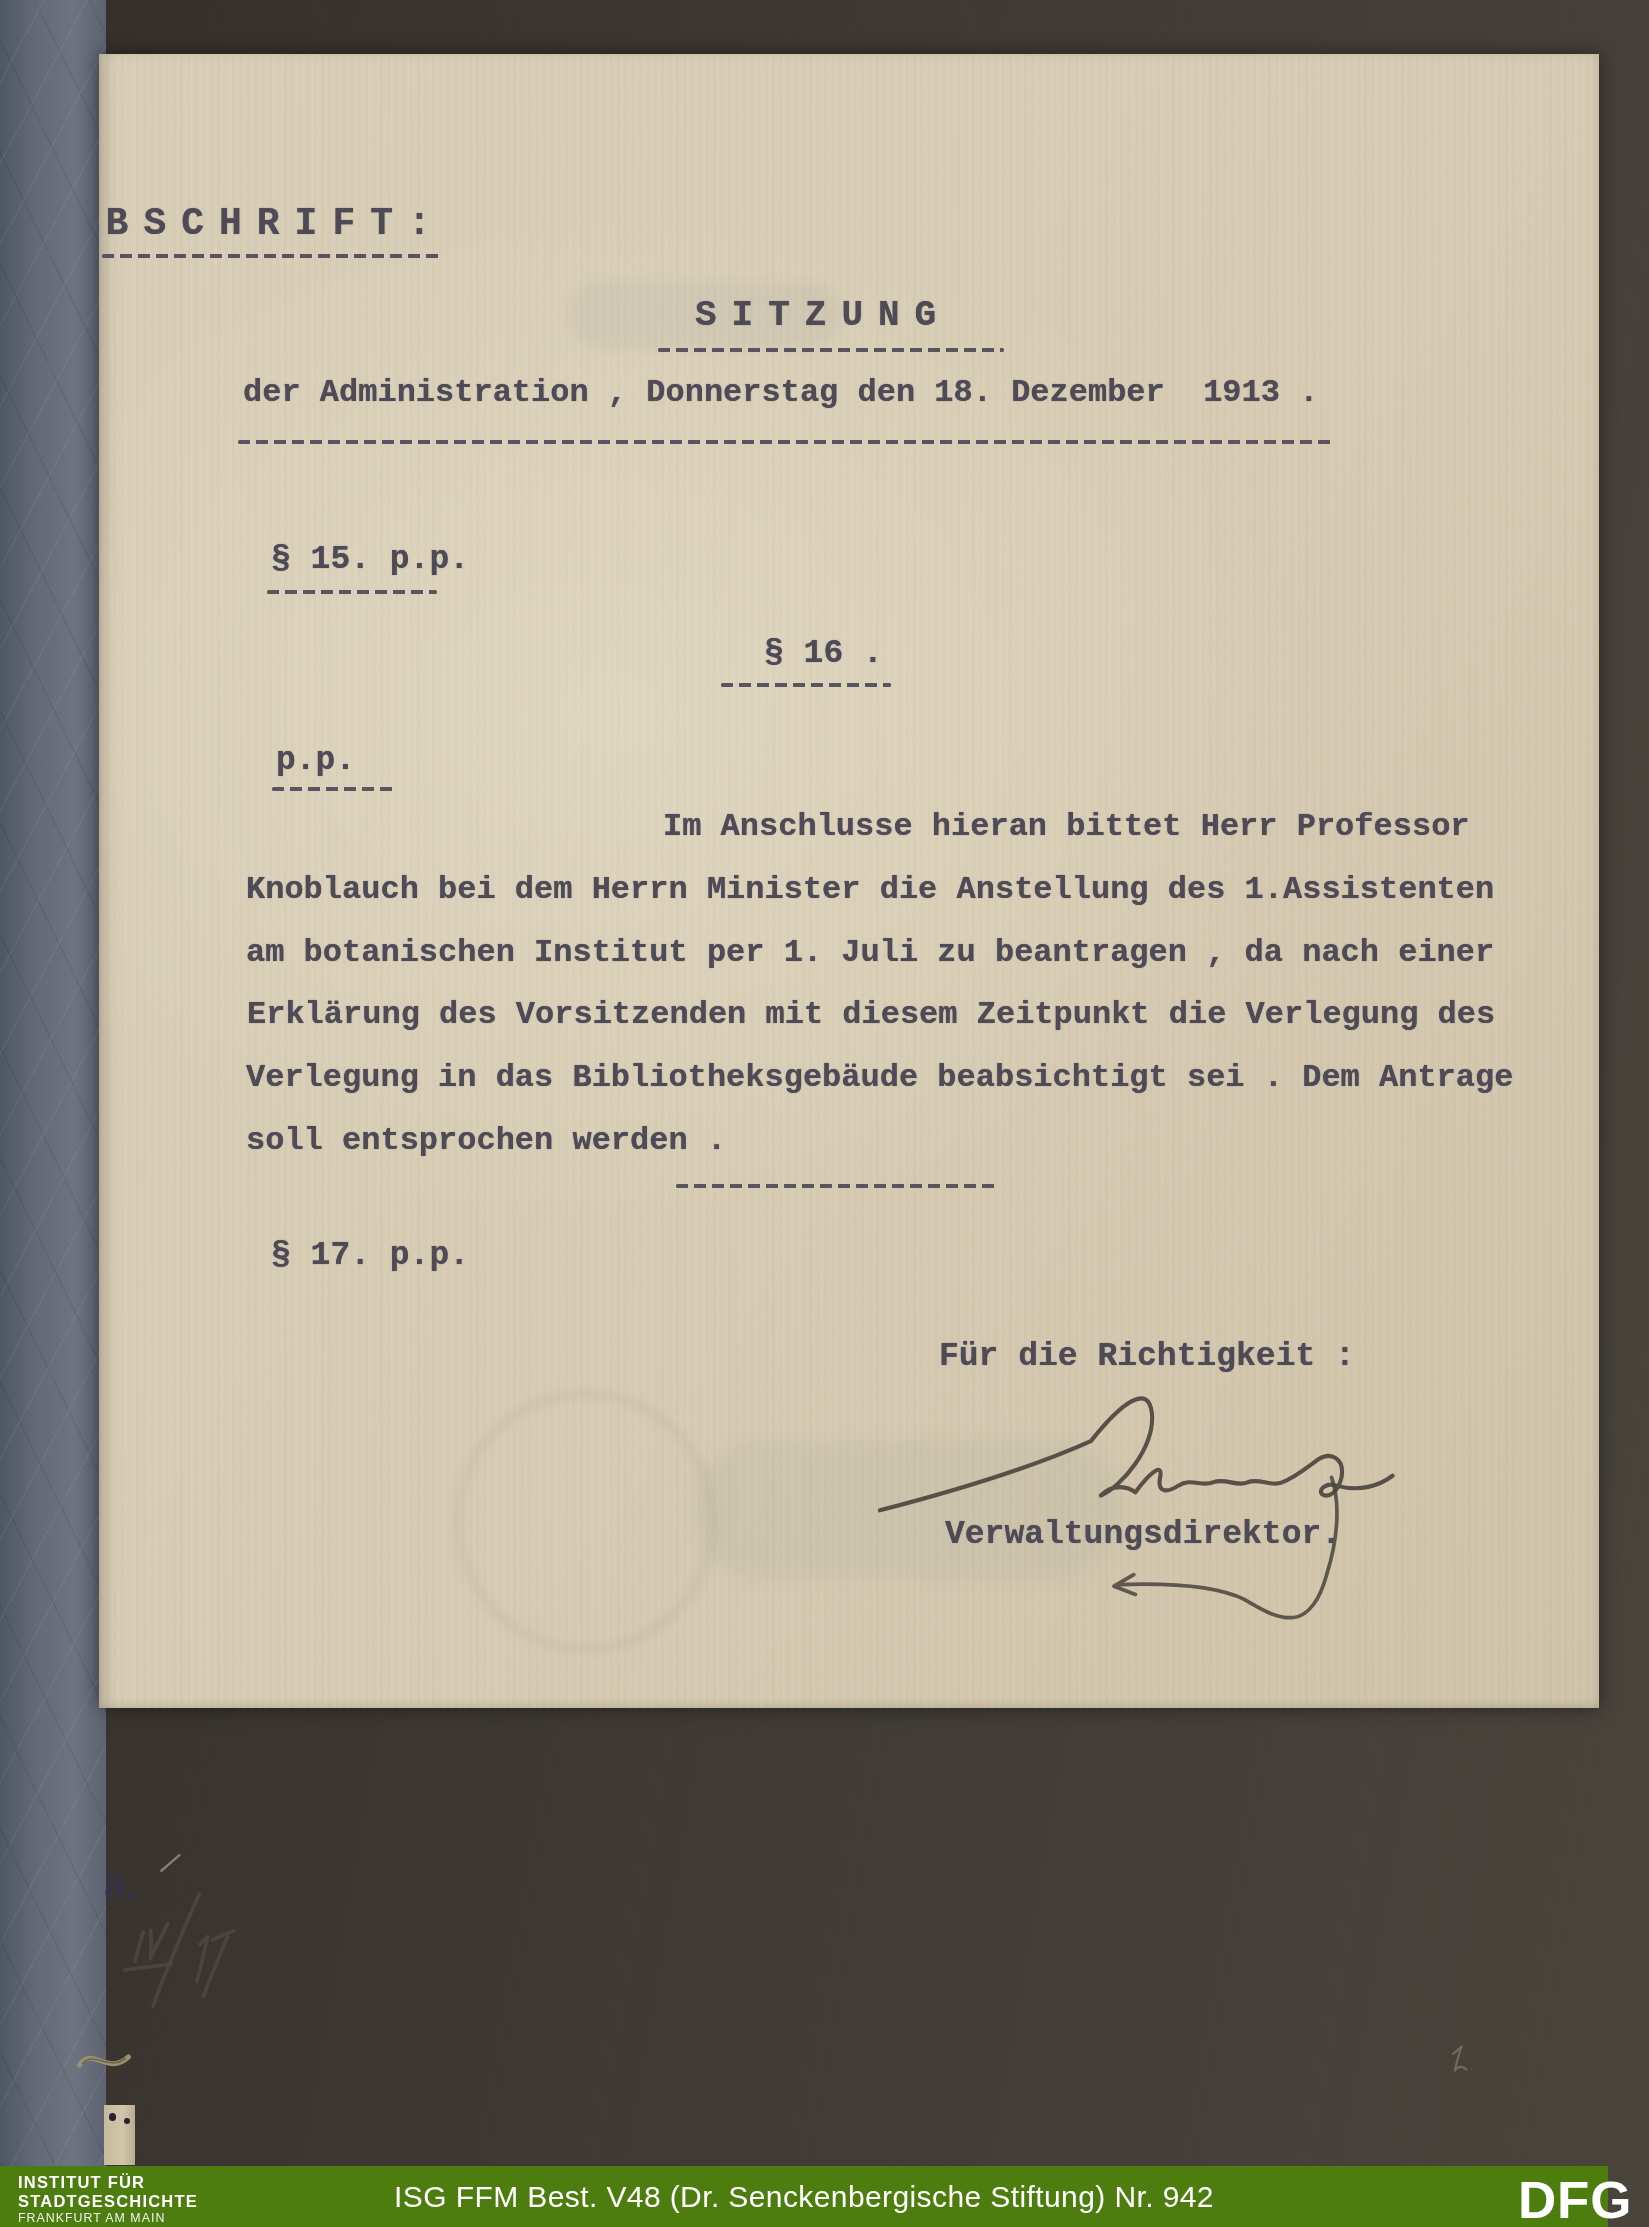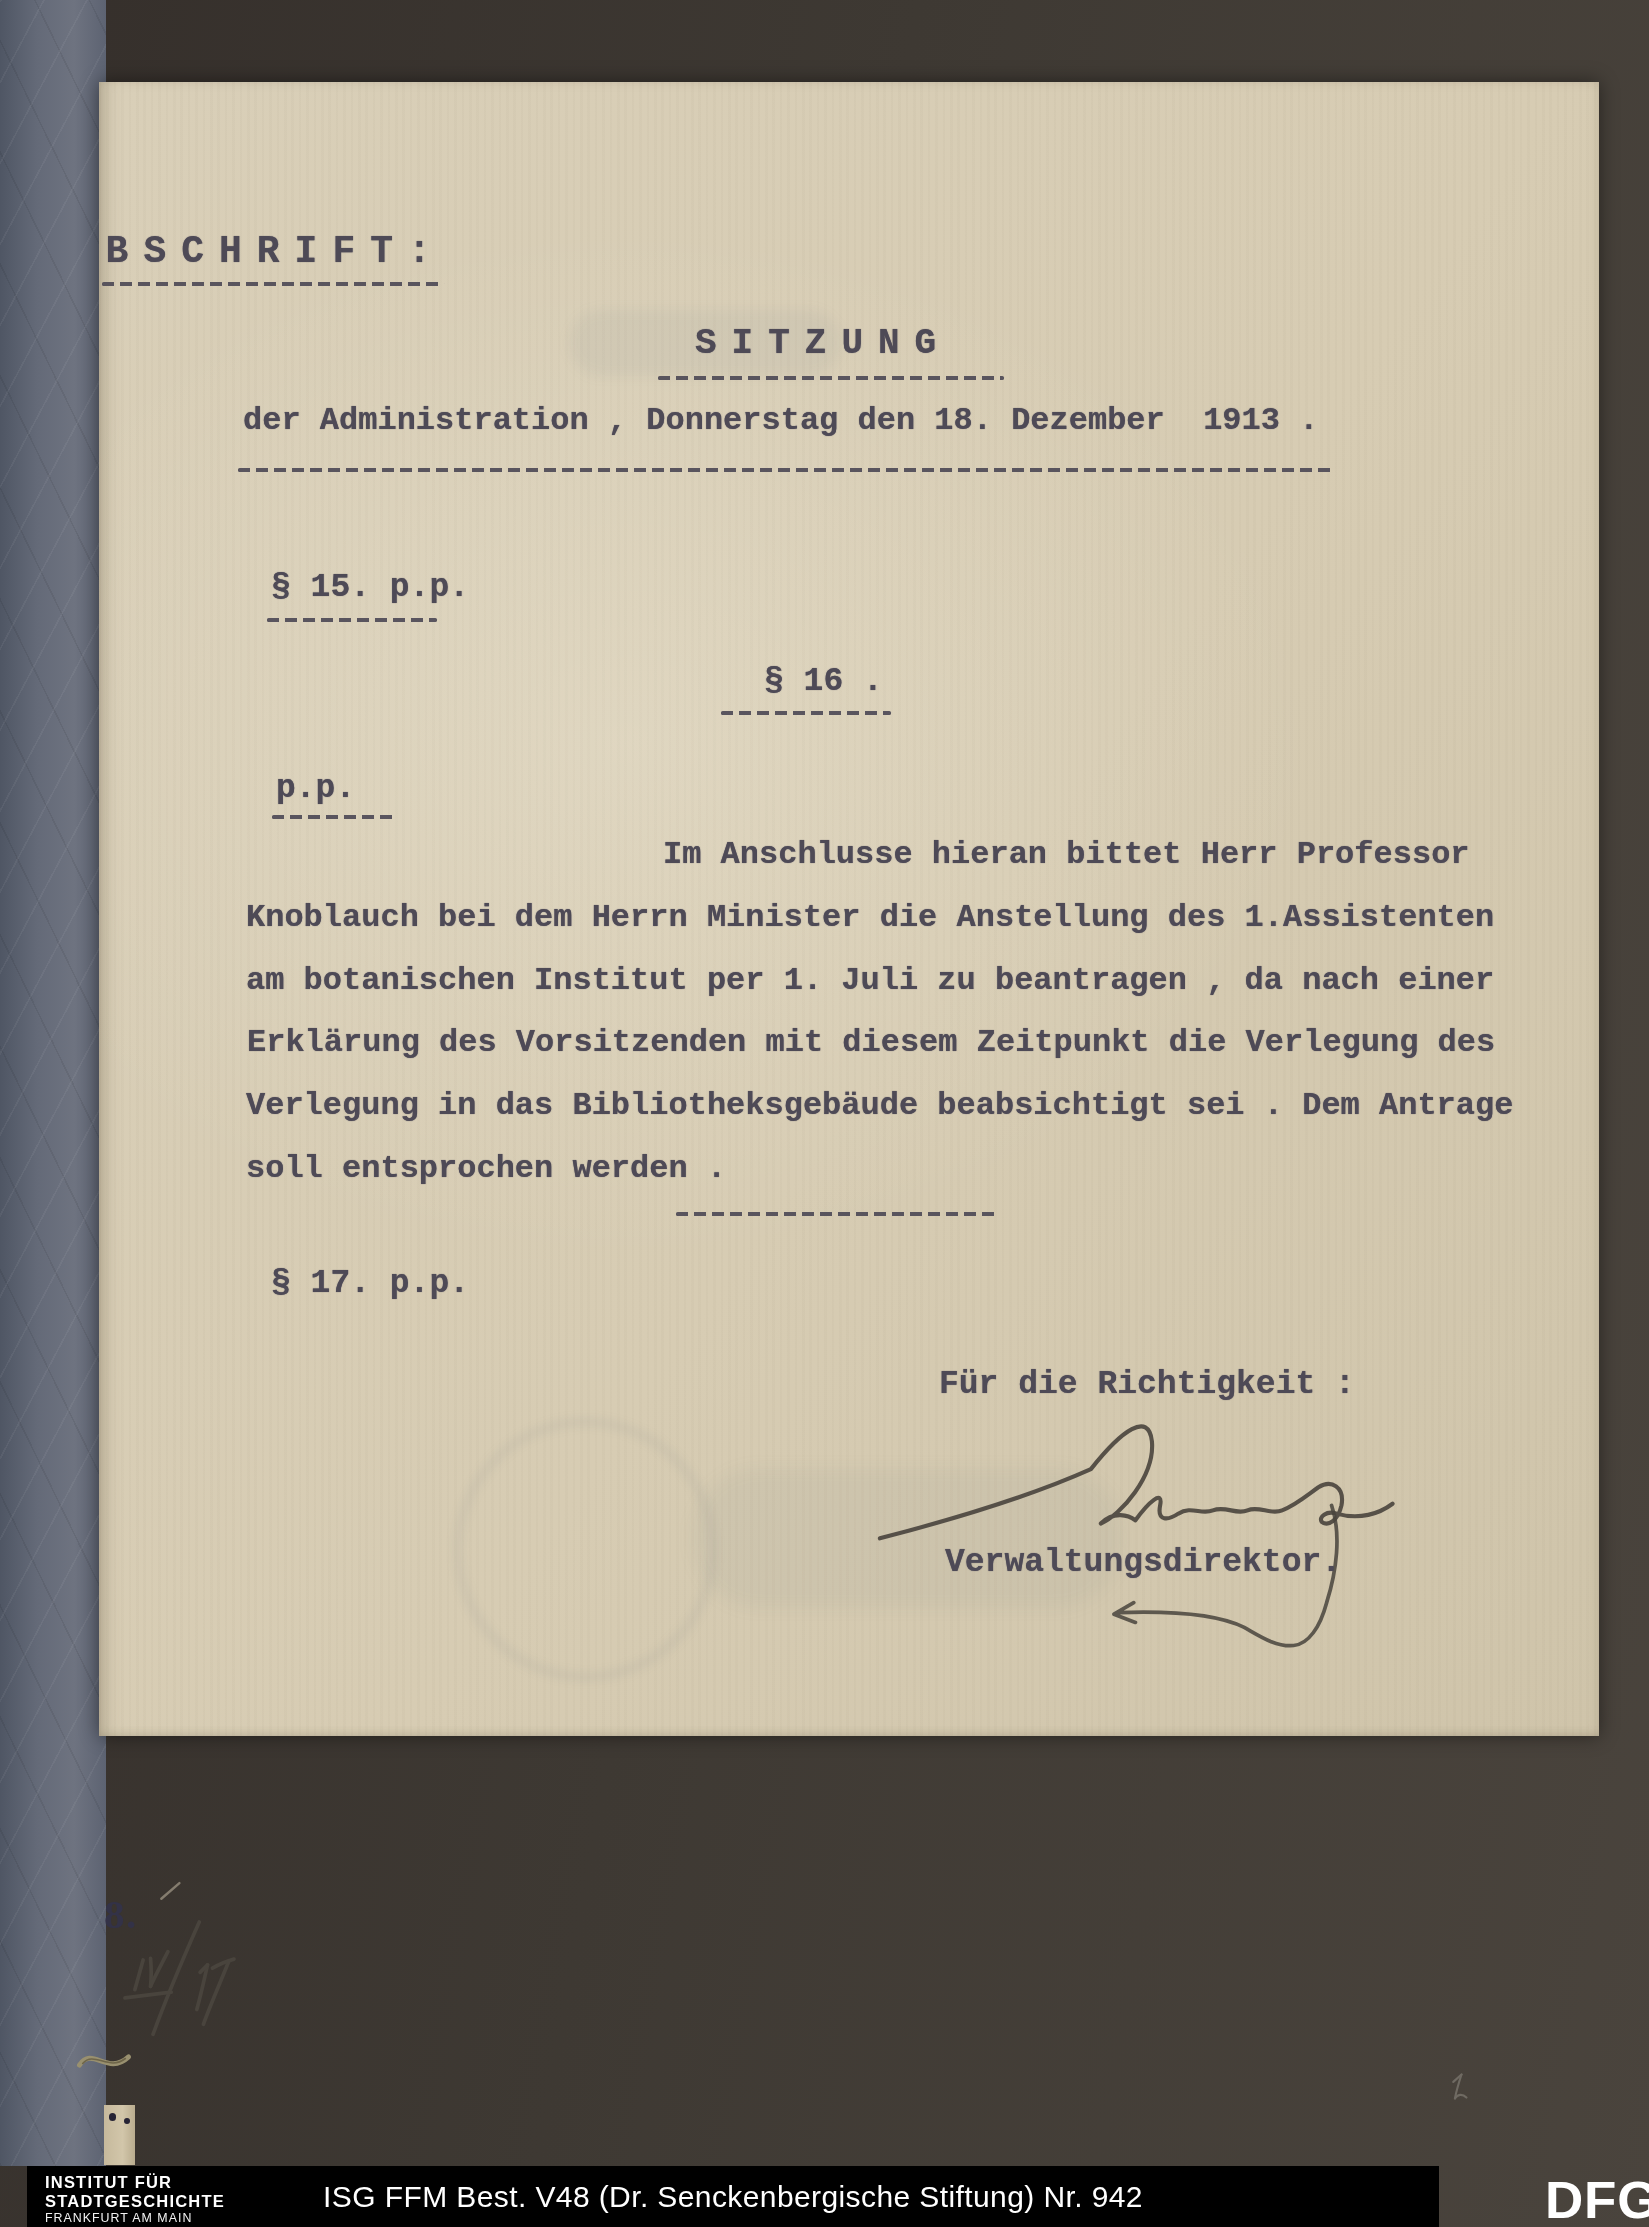--- a/index.html
+++ b/index.html
@@ -19,21 +19,20 @@
                repeating-linear-gradient(64deg,rgba(0,0,0,.07) 0 1.6px,transparent 1.6px 49px);
   }
   
   .paper{
     position:absolute;left:99px;top:54px;width:1500px;height:1654px;
     background:
       radial-gradient(990px 742px at 35% 40%,rgba(255,252,240,.20),rgba(255,252,240,0) 70%),
       repeating-linear-gradient(90deg,rgba(120,108,84,.035) 0 2.5px,rgba(0,0,0,0) 2.5px 7.4px),
       linear-gradient(125deg,#d9cfb8 0%,#d7ccb3 55%,#cfc4aa 100%);
     box-shadow:0 0 18px rgba(0,0,0,.45), inset 13.2px 0 18px -10px rgba(90,78,56,.38), inset -3.3px -3.3px 11.5px -5px rgba(90,78,56,.28);
-    margin-top:28px;
   }
   .tw{
     position:absolute;white-space:pre;
     font-family:"Liberation Mono","DejaVu Sans Mono",monospace;
     font-weight:bold;color:#4e4a56;
     text-shadow:0 0 1px rgba(74,70,88,.85);
   }
   .body-line{font-size:32px;line-height:1;}
   .dashes{
     position:absolute;height:4.1px;border-radius:1.6px;opacity:.92;
@@ -42,22 +41,22 @@
   .hw{stroke:#49443d;fill:none;stroke-linecap:round;stroke-linejoin:round;}
   .ghost{position:absolute;pointer-events:none;}
   
   .edge-sliver{
     position:absolute;left:104px;top:2105px;width:31px;height:60px;
     background:linear-gradient(90deg,#c6b99c,#d2c6aa 60%,#b9ac8e);
   }
   .edge-sliver i{position:absolute;border-radius:50%;background:#262334;}
   
   .footer-bar{
-    position:absolute;left:0;top:2166px;width:1412px;height:62px;
-    background:#000000;color:#ffffff;margin-left:27px;
+    position:absolute;left:0;top:2166px;width:1608px;height:62px;
+    background:#4d7c0f;color:#ffffff;
   }
   .inst{position:absolute;left:18px;top:7.4px;line-height:1;}
   .inst .l1,.inst .l2{font-weight:bold;font-size:16.5px;letter-spacing:1.2px;line-height:19px;}
   .inst .l3{font-weight:normal;font-size:12.4px;letter-spacing:1px;line-height:15.7px;color:#f2f2f2;}
   .ref{
     position:absolute;left:0;right:0;top:0;height:62px;
     display:flex;align-items:center;justify-content:center;
     font-size:30px;letter-spacing:0.4px;
   }
   .dfg{

